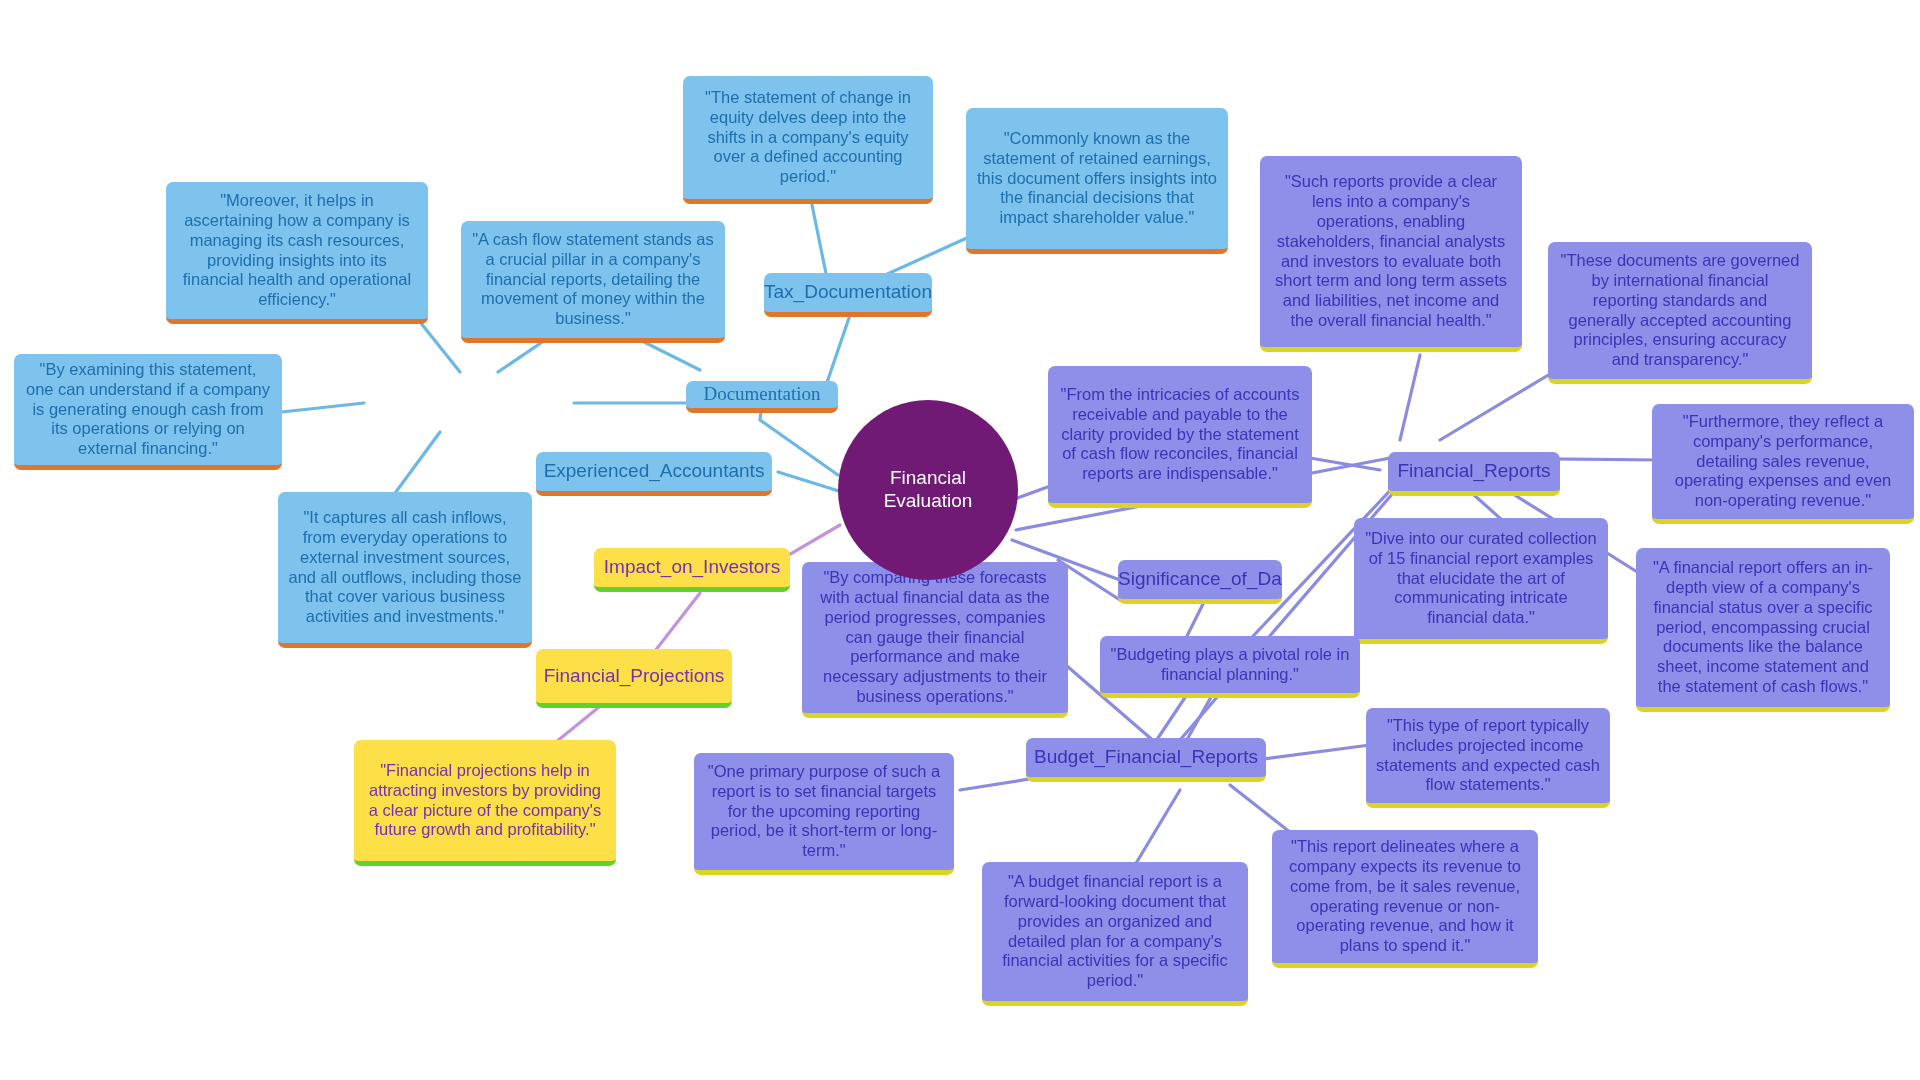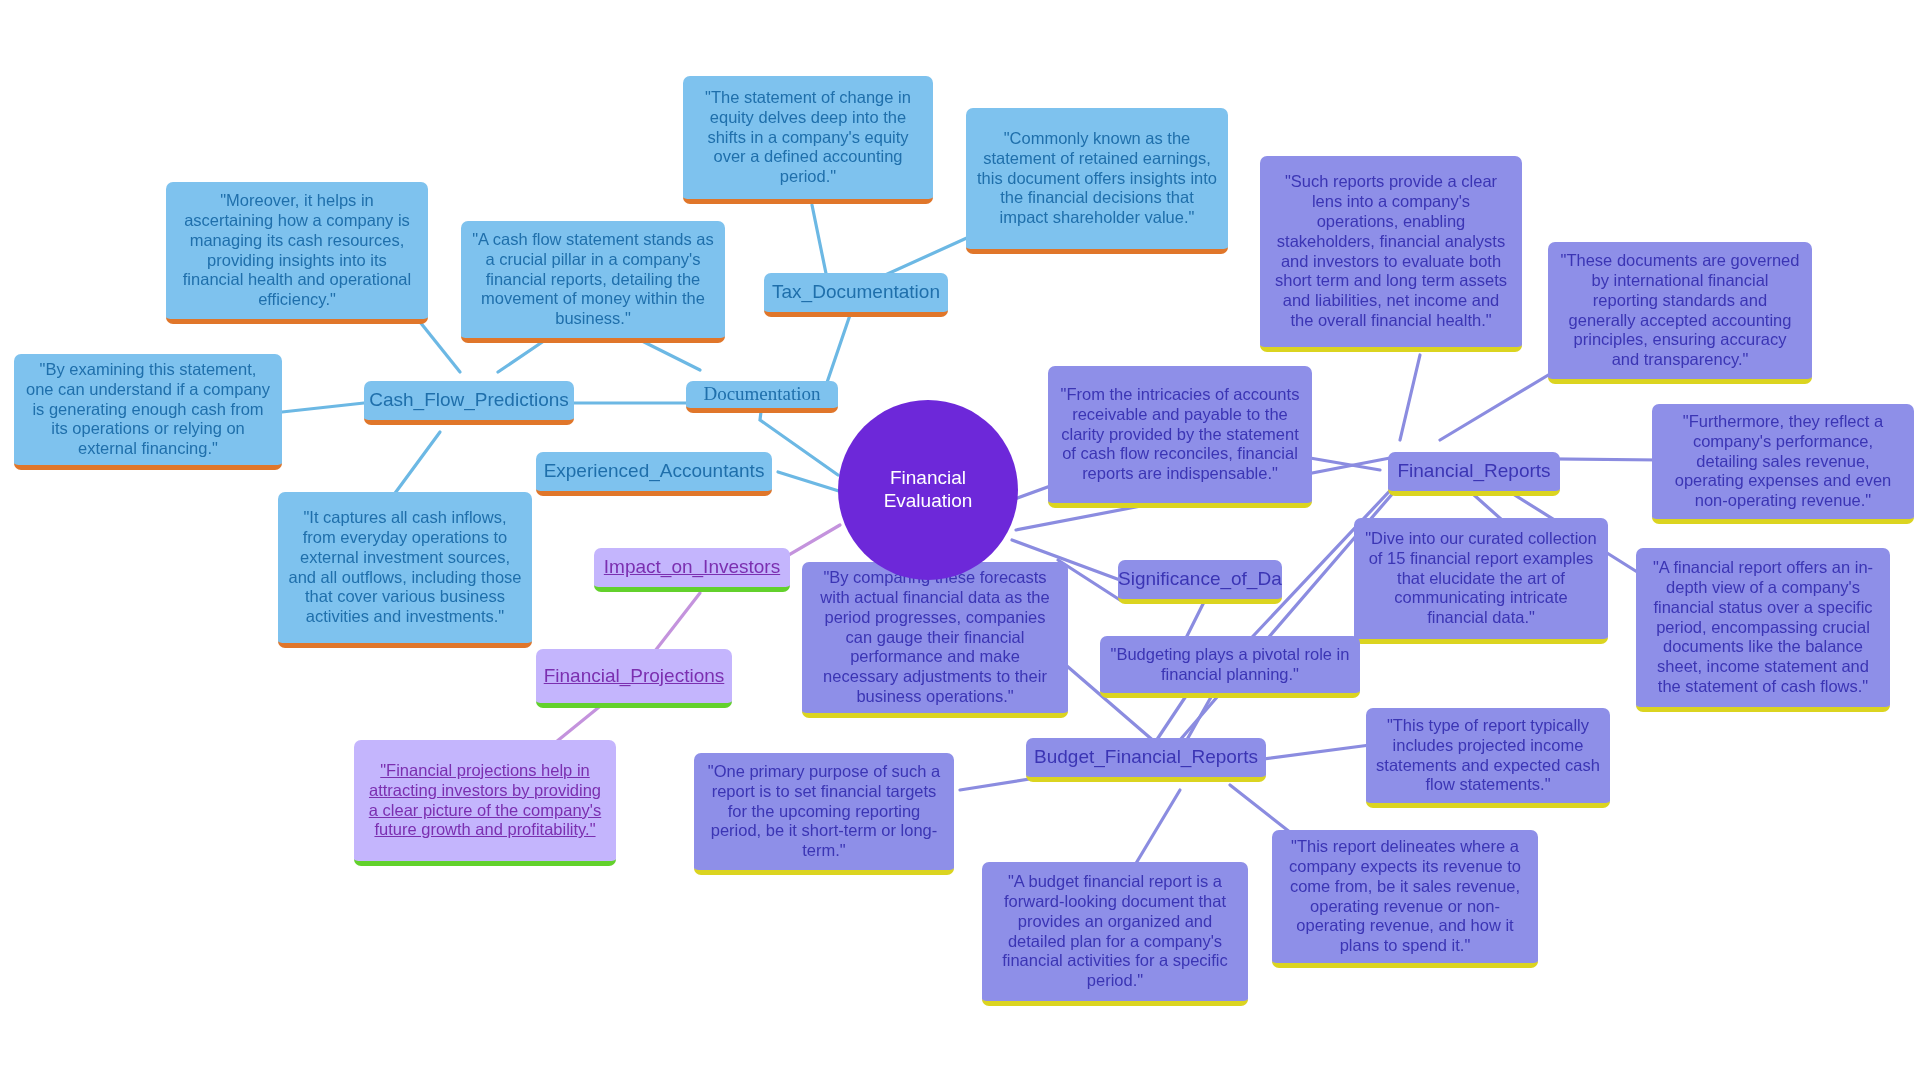--- a/index.html
+++ b/index.html
@@ -50,28 +50,27 @@
     color: #1f6fab;
   }
   
   .n-purple {
     background: #8e8fe8;
     border-bottom: 5px solid #dbd420;
     color: #3b35b4;
   }
   
   .n-pink {
-    background: #c4b5fd;
+    background: #fde047;
     border-bottom: 5px solid #63d12c;
     color: #7b2fb0;
-    text-decoration: underline;
   }
   
   .n-root {
-    background: #6d28d9;
+    background: #701a75;
     color: #ffffff;
     border-radius: 50%;
     border-bottom: none;
     z-index: 6;
   }
   .topic   { font-size: 19px; }
   .leaf    { font-size: 16.5px; }
   .rootlbl { font-size: 19px; }
 </style>
 </head>
@@ -124,29 +123,26 @@
         <path name="x" d="M 700,593 L 648,660"></path>
         <path d="M 620,690 L 540,755"></path>
       </g>
     </g>
   </svg>
 
   <div class="node n-root" style="left:838px; top:400px; width:180px; height:180px;">
     <span class="label rootlbl">Financial Evaluation</span>
   </div>
 
-  <div class="node n-blue" style="left:364px; top:381px; width:210px; height:44px;">
-    <span class="label topic">Cash_Flow_Predictions</span>
-  </div>
 
   <div class="node n-blue" style="left:686px; top:381px; width:152px; height:32px;font-family:Liberation Serif, serif;">
     <span class="label topic">Documentation</span>
   </div>
 
-  <div class="node n-blue" style="left:764px; top:273px; width:184px; height:44px;">
+  <div class="node n-blue" style="left:764px; top:273px; width:168px; height:44px;">
     <span class="label topic">Tax_Documentation</span>
   </div>
 
   <div class="node n-blue" style="left:536px; top:452px; width:236px; height:44px;text-align:center;">
     <span class="label topic">Experienced_Accountants</span>
   </div>
 
   <div class="node n-blue" style="left:166px; top:182px; width:262px; height:142px;">
     <span class="label leaf">"Moreover, it helps in ascertaining how a company is managing its cash resources, providing insights into its financial health and operational efficiency."</span>
   </div>

